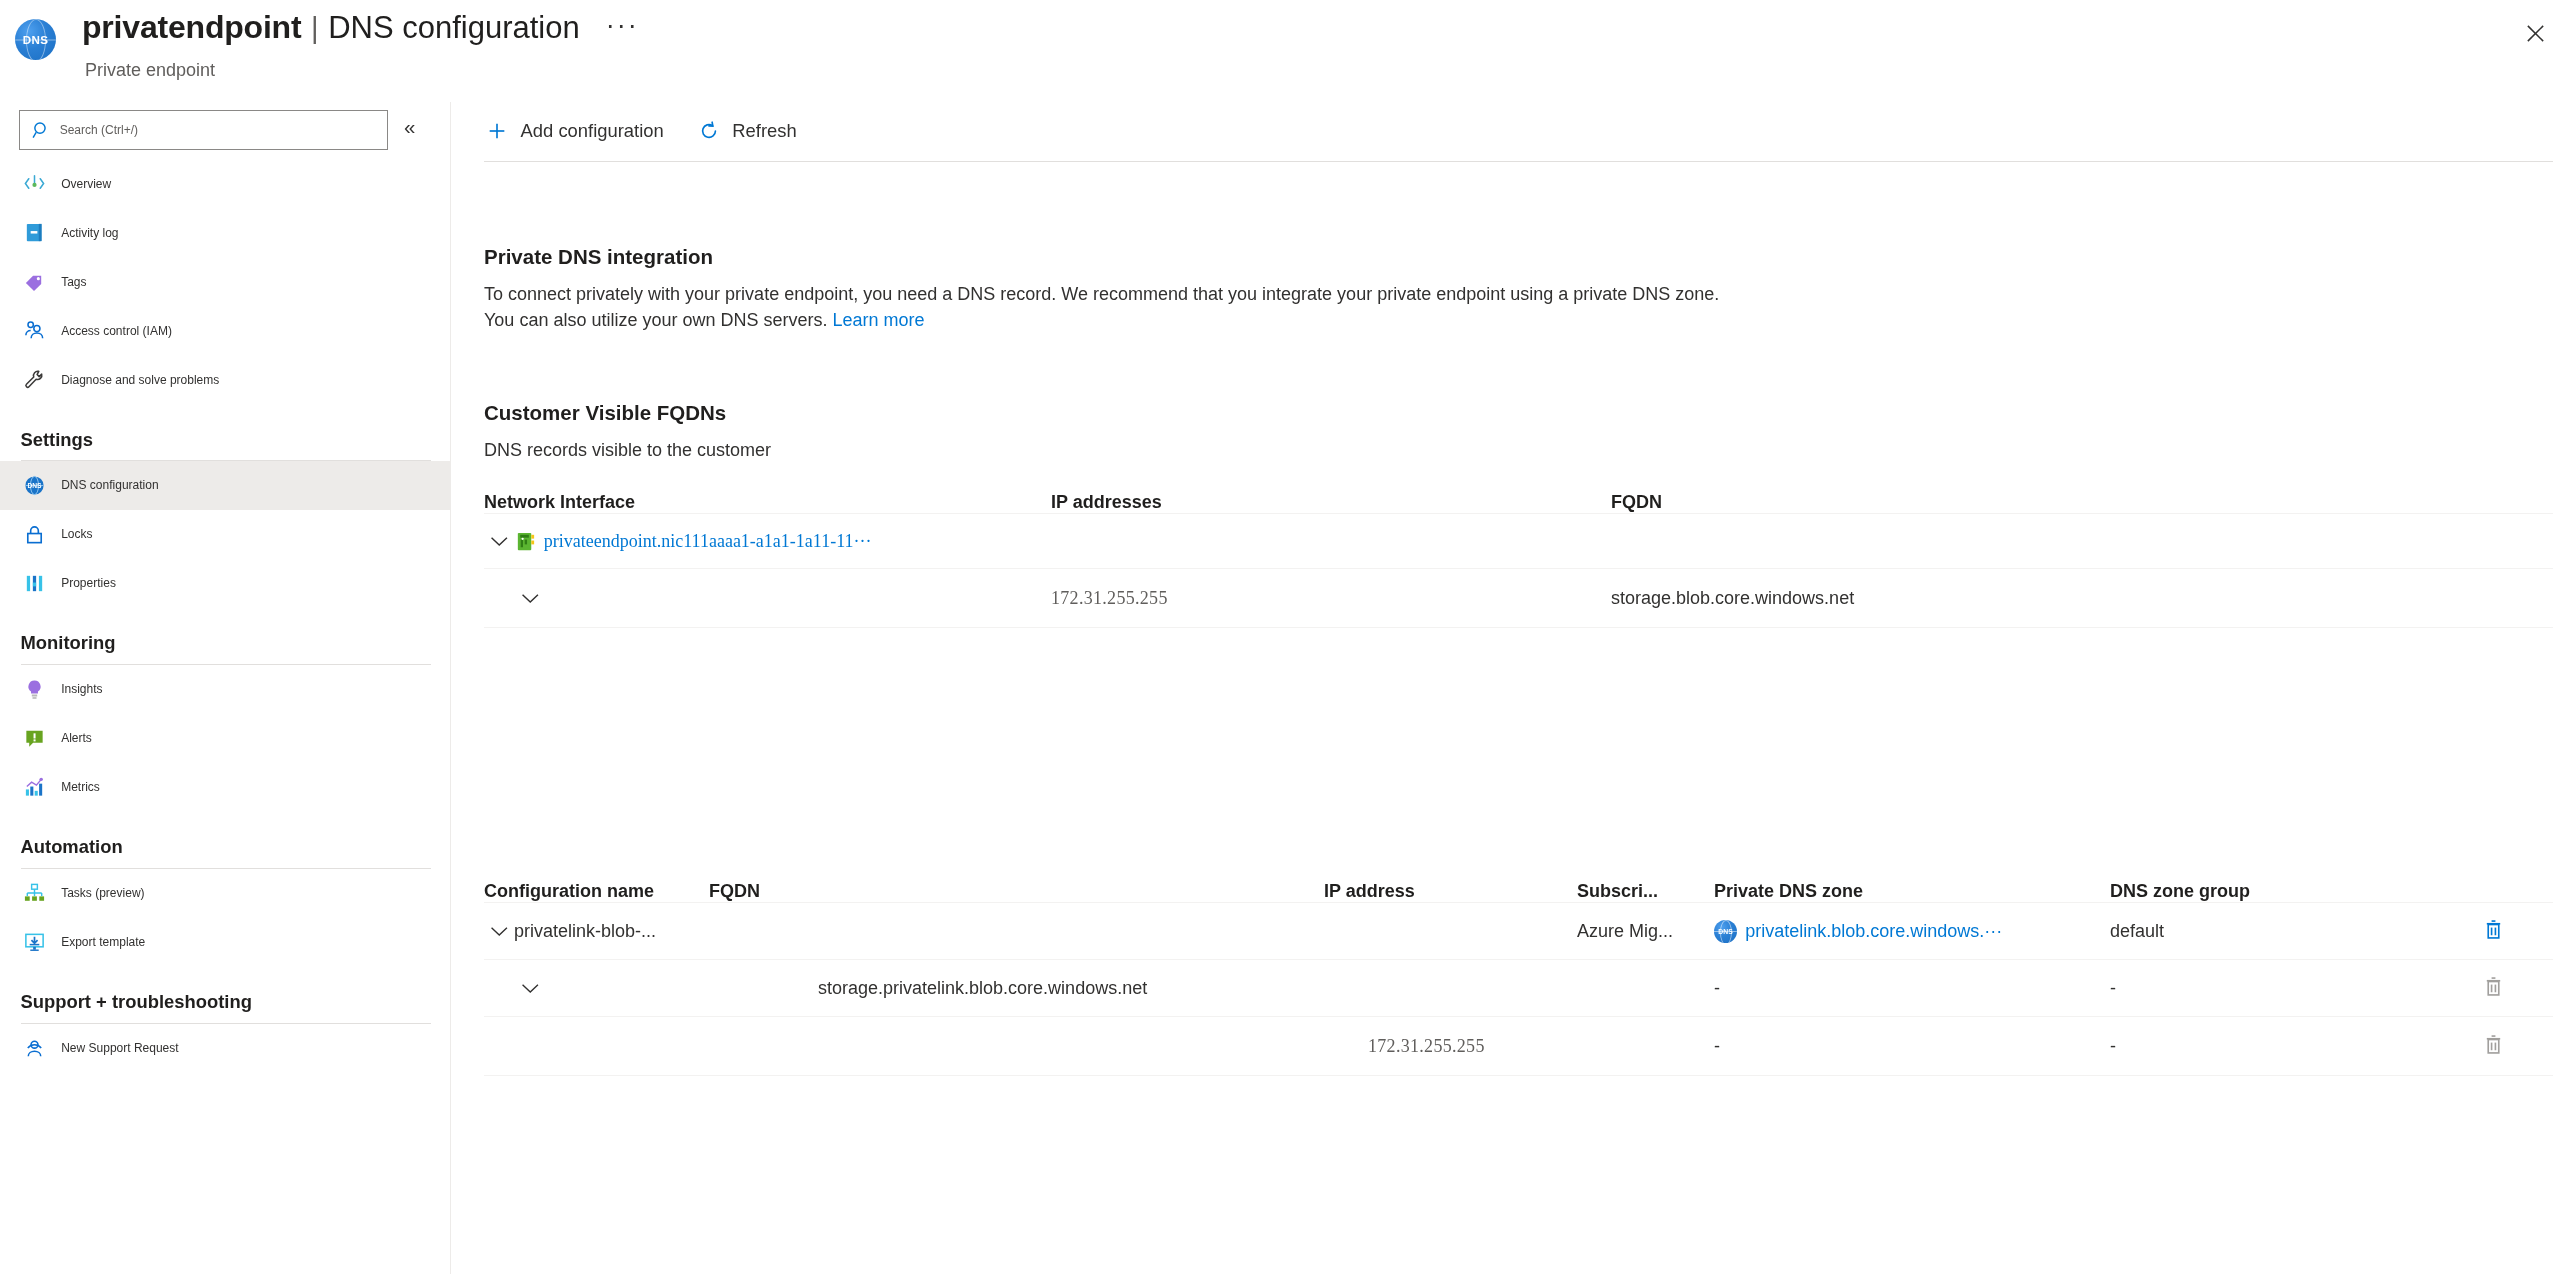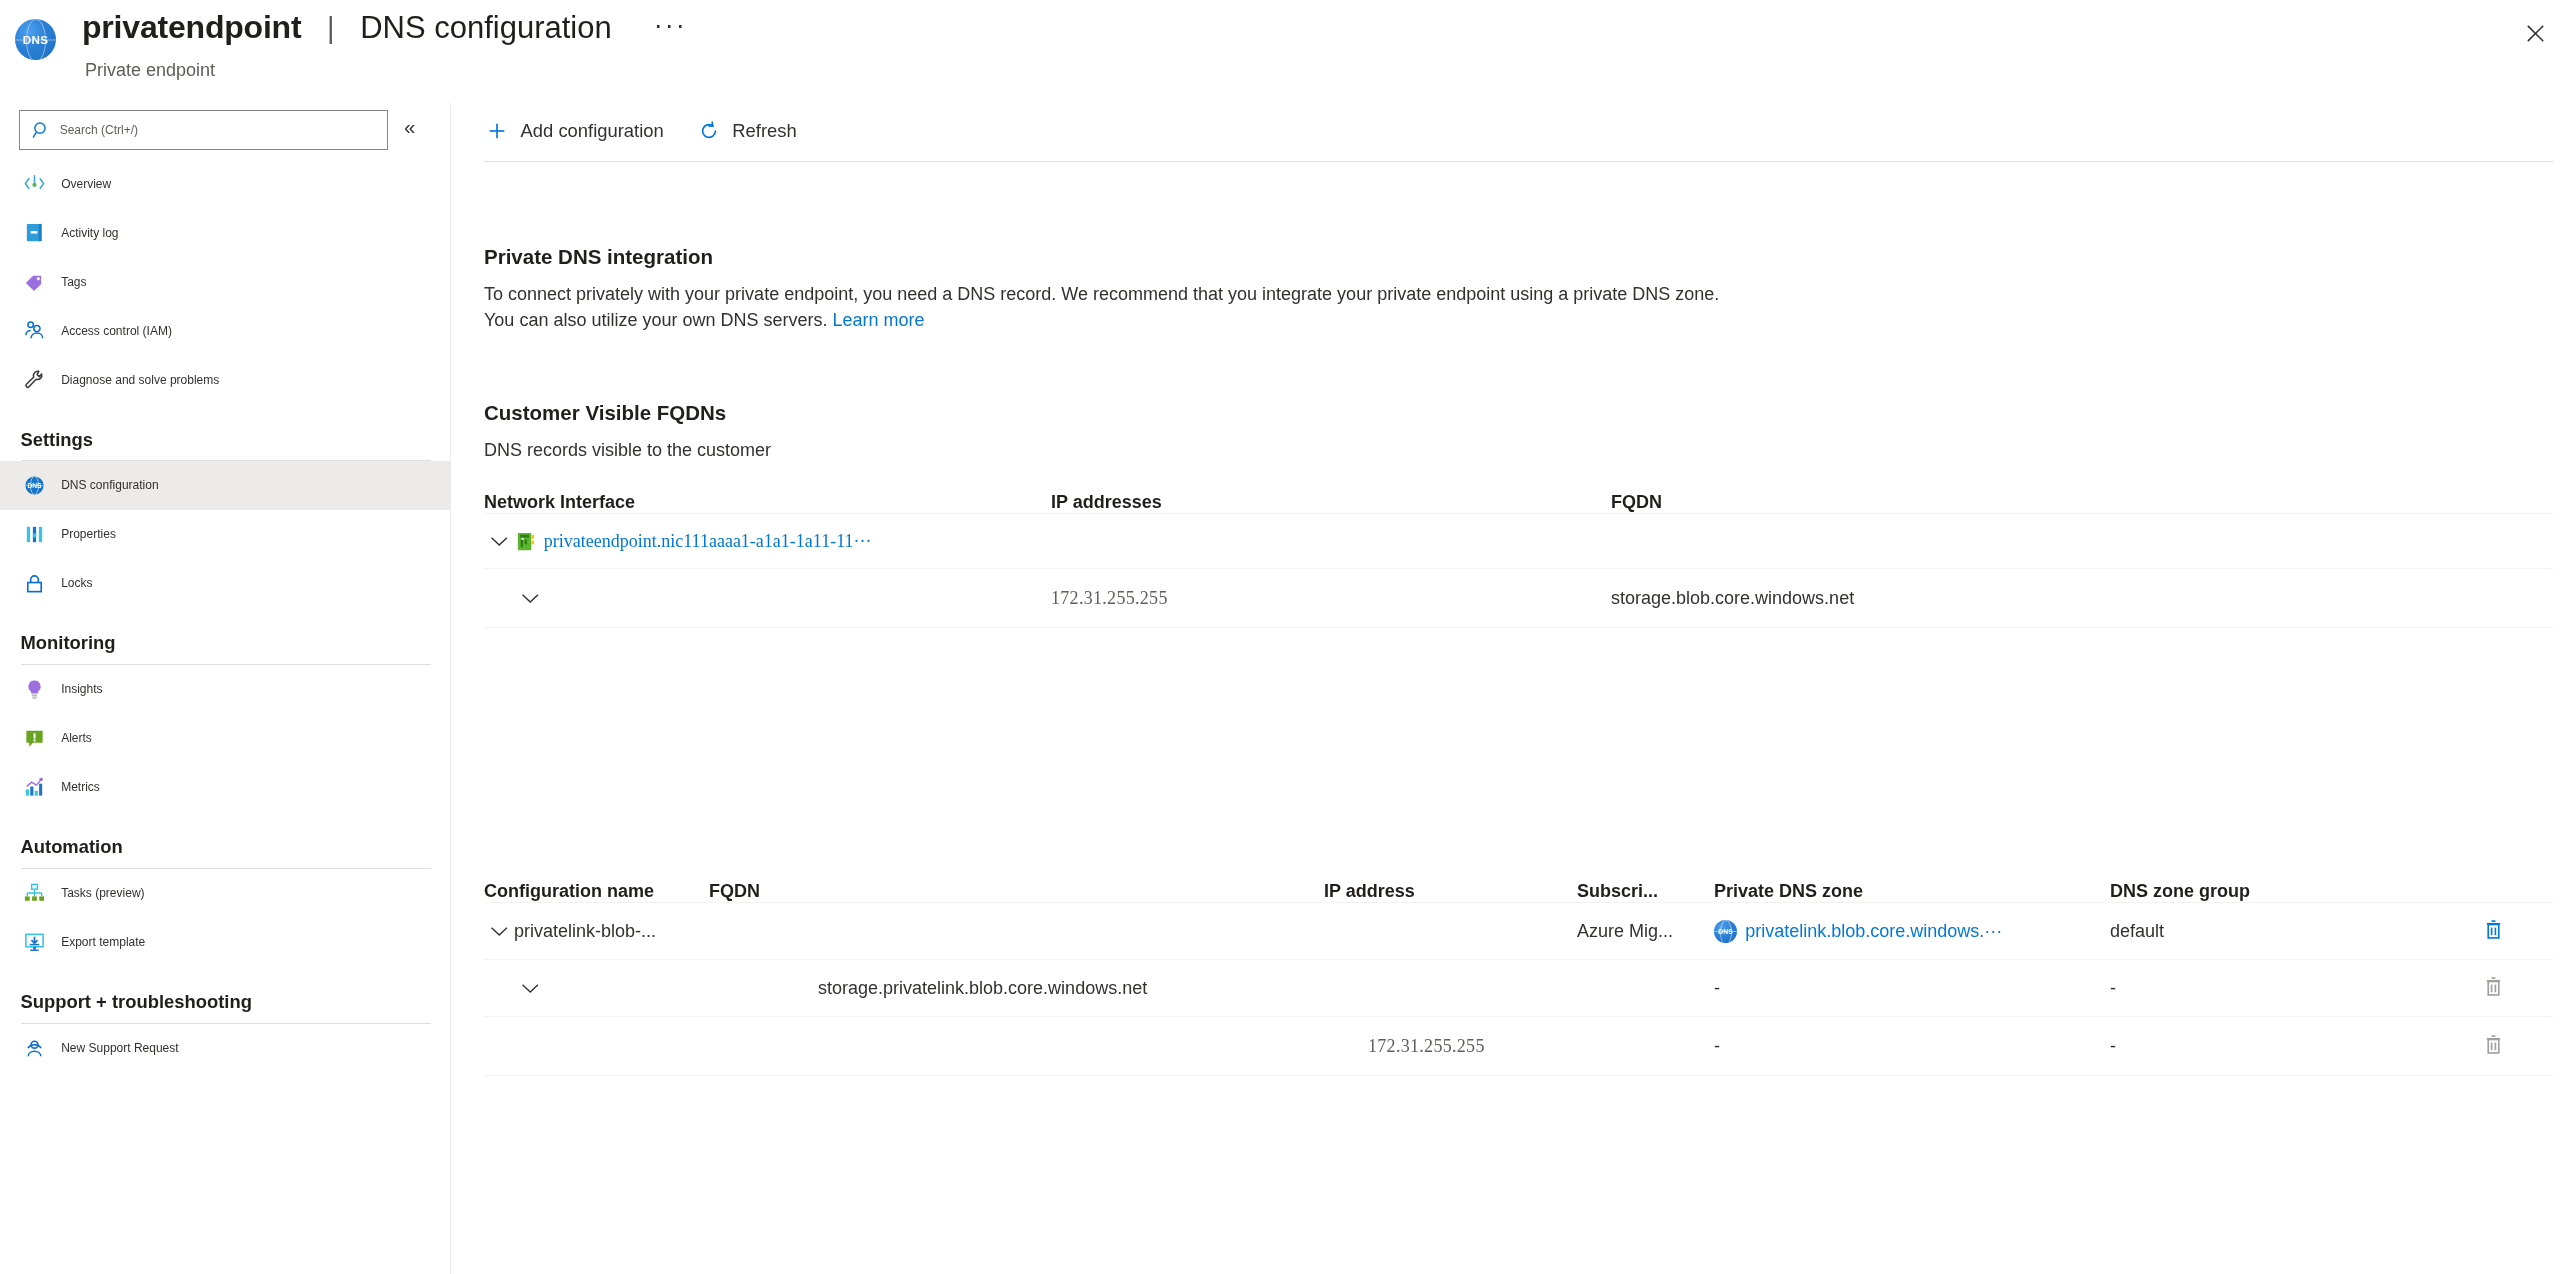--- a/index.html
+++ b/index.html
@@ -45,21 +45,21 @@
     border-top: 1.4px solid rgba(255,255,255,.45);
   }
   .dns-globe span {
     position: relative; z-index: 2;
     color: #fff; font-size: 11.6px; font-weight: bold; letter-spacing: 0.3px;
   }
 
   .title-row {
     position: absolute;
     left: 82px; top: 8.2px;
-    display: flex; align-items: baseline; gap: 16px;
+    display: flex; align-items: baseline; gap: 0;
   }
   .title-main {
     font-size: 32px; font-weight: 600; color: #201f1e;
     letter-spacing: -0.2px; line-height: 1.2; white-space: nowrap;
   }
   .title-sep {
     font-size: 29px; font-weight: 300; color: #605e5c;
     margin: 0 9.6px;
   }
   .title-sub-main {
@@ -322,38 +322,38 @@
           <ellipse cx="12" cy="12" rx="4.2" ry="9.5" fill="none" stroke="#8ec4ef" stroke-width="1"></ellipse>
           <line x1="2.5" y1="12" x2="21.5" y2="12" stroke="#8ec4ef" stroke-width="1"></line>
           <text x="12" y="14.6" font-size="7" fill="#ffffff" text-anchor="middle" font-family="Liberation Sans, sans-serif" font-weight="bold">DNS</text>
         </svg>
       </span>
       <span class="nav-label">DNS configuration</span>
     </div>
 
     <div class="nav-item">
       <span class="nav-ico">
+        <svg viewBox="0 0 24 24" fill="none" stroke="#0a6ed1" stroke-width="1.7">
+          <rect x="5" y="11" width="14" height="9.5"></rect>
+          <path d="M8 11V8a4 4 0 0 1 8 0v3"></path>
+        </svg>
+      </span>
+      <span class="nav-label">Locks</span>
+    </div>
+
+    <div class="nav-item">
+      <span class="nav-ico">
         <svg viewBox="0 0 24 24">
           <rect x="4" y="4" width="3.4" height="16" fill="#37c2e8"></rect>
           <rect x="10.3" y="4" width="3.4" height="16" fill="#1b74c8"></rect>
           <rect x="16.6" y="4" width="3.4" height="16" fill="#37c2e8"></rect>
           <rect x="10.3" y="11" width="3.4" height="4" fill="#37c2e8"></rect>
         </svg>
       </span>
       <span class="nav-label">Properties</span>
-    </div>
-
-    <div class="nav-item">
-      <span class="nav-ico">
-        <svg viewBox="0 0 24 24" fill="none" stroke="#0a6ed1" stroke-width="1.7">
-          <rect x="5" y="11" width="14" height="9.5"></rect>
-          <path d="M8 11V8a4 4 0 0 1 8 0v3"></path>
-        </svg>
-      </span>
-      <span class="nav-label">Locks</span>
     </div>
 
     <div class="nav-section">
       <div class="nav-section-title">Monitoring</div>
       <div class="nav-section-rule"></div>
     </div>
 
     <div class="nav-item">
       <span class="nav-ico">
         <svg viewBox="0 0 24 24">

